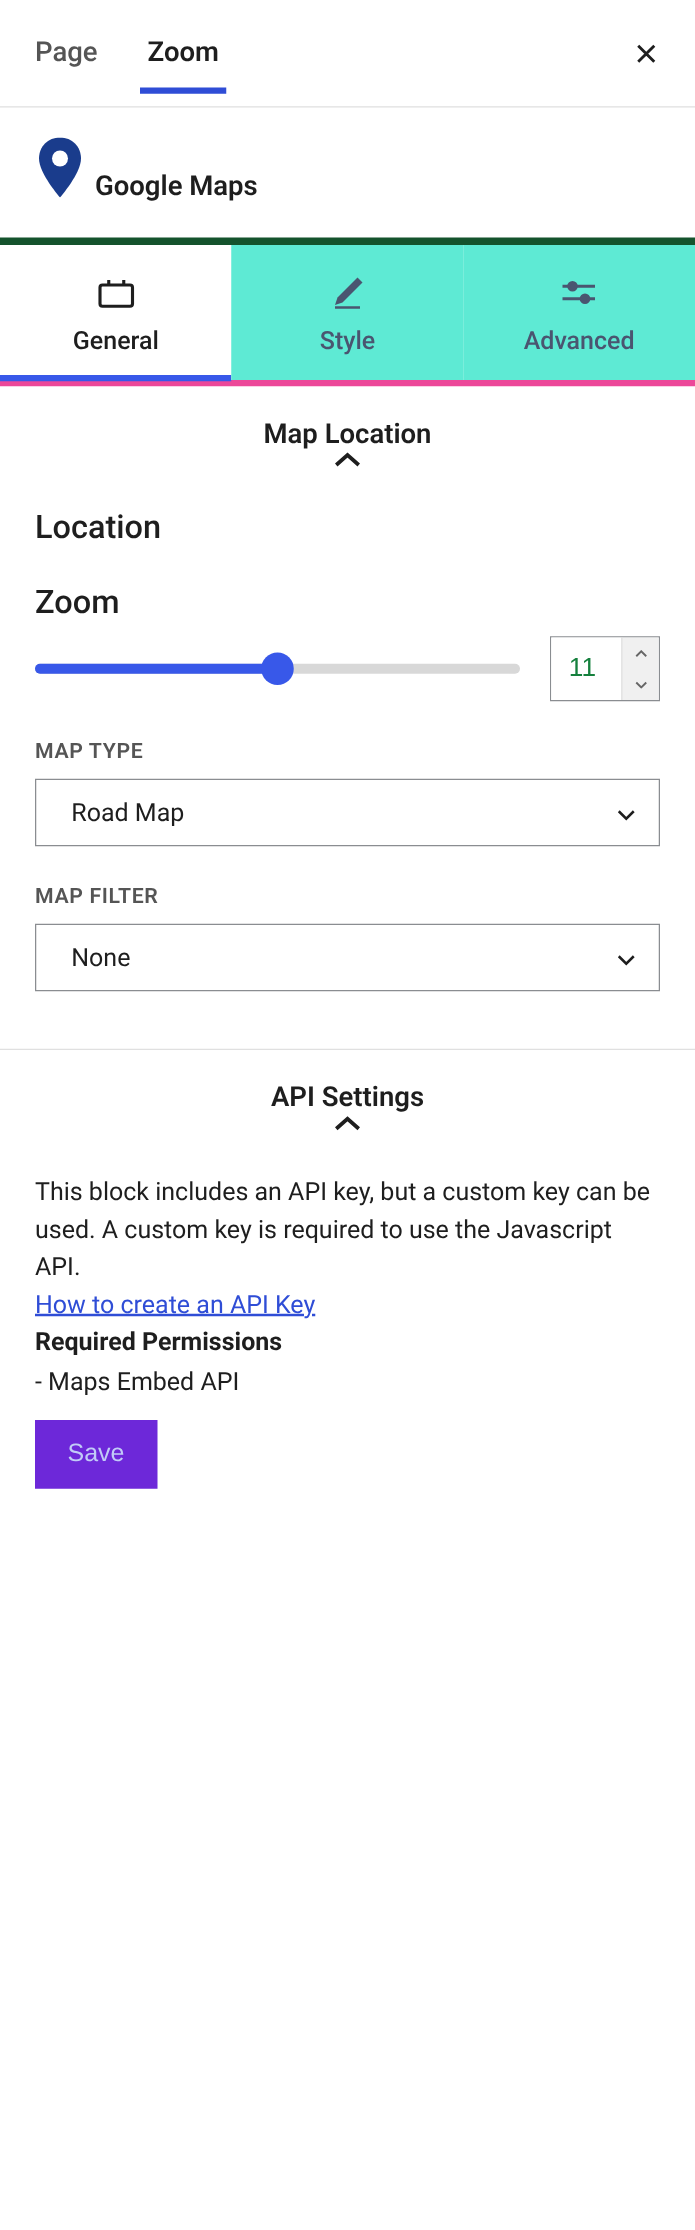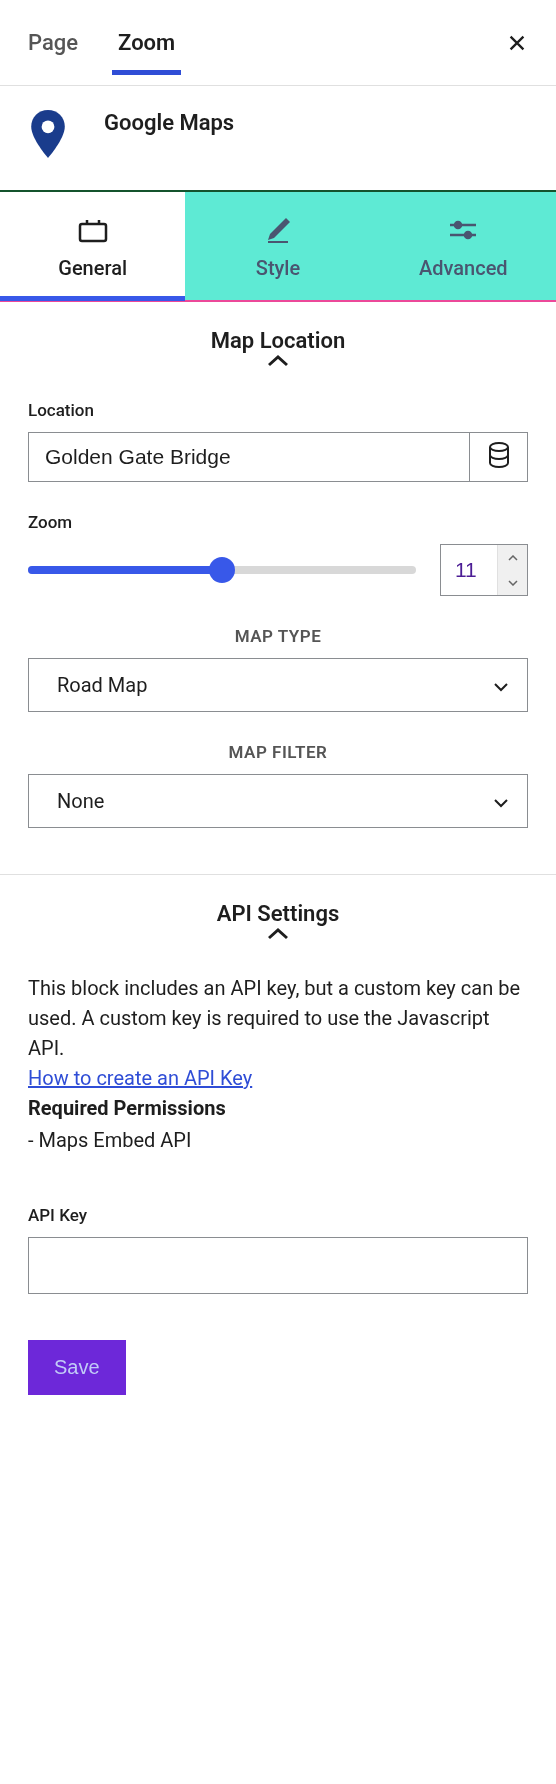--- a/index.html
+++ b/index.html
@@ -44,33 +44,33 @@
   .close-btn {
     margin-left: auto;
     font-size: 28px;
     cursor: pointer;
     color: #1e1e1e;
     display: flex;
     align-items: center;
   }
   .block-header {
     display: flex;
-    align-items: flex-start;
+    align-items: flex-end;
     padding: 24px 28px 28px 28px;
-    border-bottom: 2px solid #14532d;
-    gap: 36px;
+    border-bottom: 6px solid #14532d;
+    gap: 8px;
   }
   .block-title {
     font-size: 22px;
     font-weight: 600;
     color: #1e1e1e;
   }
   .sub-tabs {
     display: flex;
-    border-bottom: 2px solid #ec4899;
+    border-bottom: 5px solid #ec4899;
   }
   .sub-tab {
     flex: 1;
     display: flex;
     flex-direction: column;
     align-items: center;
     justify-content: center;
     gap: 12px;
     padding: 24px 0 20px 0;
     cursor: pointer;
@@ -104,35 +104,34 @@
     cursor: pointer;
     margin-bottom: 28px;
     flex-direction: column;
   }
   .section-title {
     font-size: 22px;
     font-weight: 600;
   }
   .field { margin-bottom: 30px; }
   .field-label {
-    font-size: 17px;
+    font-size: 26px;
     font-weight: 500;
     margin-bottom: 12px;
     display: block;
     color: #1e1e1e;
   }
   .field-label-upper {
     font-size: 17px;
     font-weight: 600;
     letter-spacing: 0.5px;
     color: #555;
     text-transform: uppercase;
     margin-bottom: 12px;
     display: block;
-    text-align: center;
   }
   .input-row {
     display: flex;
   }
   .text-input {
     flex: 1;
     border: 1px solid #8a8d91;
     padding: 12px 16px;
     font-size: 21px;
     color: #1e1e1e;
@@ -184,21 +183,21 @@
     display: flex;
     align-items: stretch;
     border: 1px solid #8a8d91;
     height: 52px;
   }
   .num-input {
     border: none;
     width: 56px;
     font-size: 21px;
     padding: 0 4px 0 14px;
-    color: #4c1d95;
+    color: #15803d;
     background:#fff;
   }
   .num-steppers {
     display: flex;
     flex-direction: column;
     width: 30px;
     background: #f0f0f0;
     border-left: 1px solid #e0e0e0;
   }
   .num-step {
@@ -319,32 +318,20 @@
     <span class="section-title">Map Location</span>
     <span>
       <svg width="22" height="14" viewBox="0 0 22 14" fill="none" stroke="#1e1e1e" stroke-width="3">
           <path d="M2 11 L11 3 L20 11"></path>
         </svg>
     </span>
   </div>
 
   <div class="field">
     <label class="field-label">Location</label>
-    <div class="input-row">
-      <input class="text-input" value="Golden Gate Bridge" style="">
-      <div class="dyn-btn">
-        <span>
-          <svg width="24" height="26" viewBox="0 0 24 26" fill="none" stroke="#1e1e1e" stroke-width="2">
-              <ellipse cx="12" cy="5" rx="9" ry="4"></ellipse>
-              <path d="M3 5 V13 C3 15.2 7 17 12 17 C17 17 21 15.2 21 13 V5"></path>
-              <path d="M3 13 V21 C3 23.2 7 25 12 25 C17 25 21 23.2 21 21 V13"></path>
-            </svg>
-        </span>
-      </div>
-    </div>
   </div>
 
   <div class="field">
     <label class="field-label">Zoom</label>
     <div class="slider-row">
       <div class="slider-track">
         <div class="slider-fill"></div>
         <div class="slider-thumb"></div>
       </div>
       <div class="num-input-wrap">
@@ -402,19 +389,15 @@
     </span>
   </div>
 
   <div class="api-text">
     <span>This block includes an API key, but a custom key can be used. A custom key is required to use the Javascript API.</span><br>
     <a class="api-link">How to create an API Key</a><br>
     <span class="api-bold">Required Permissions</span>
     <div class="api-list">- Maps Embed API</div>
   </div>
 
-  <div class="field" style="margin-top:50px">
-    <label class="field-label">API Key</label>
-    <input class="api-key-input" value="" style="">
-  </div>
 
   <button class="save-btn">Save</button>
 </div>
 
 </body></html>

